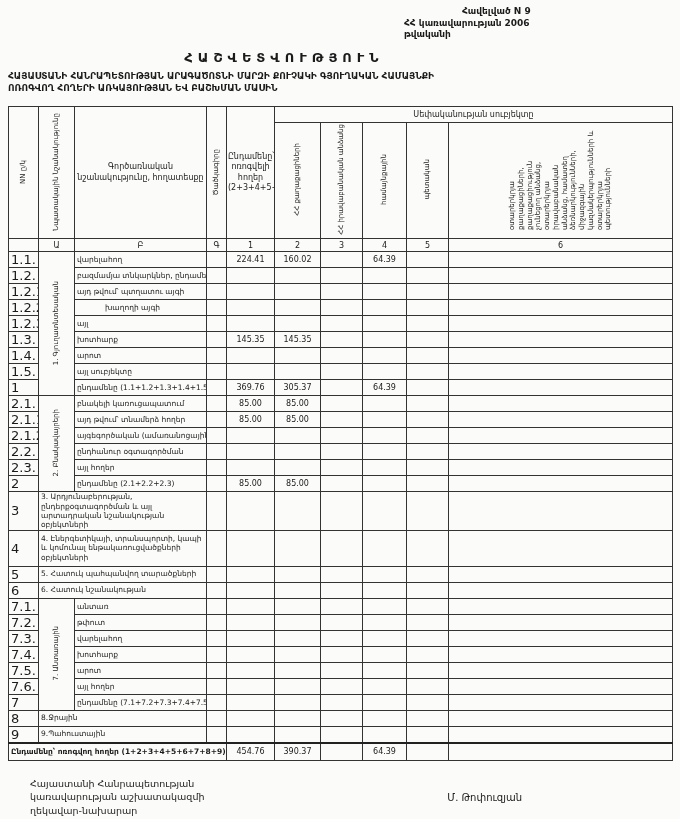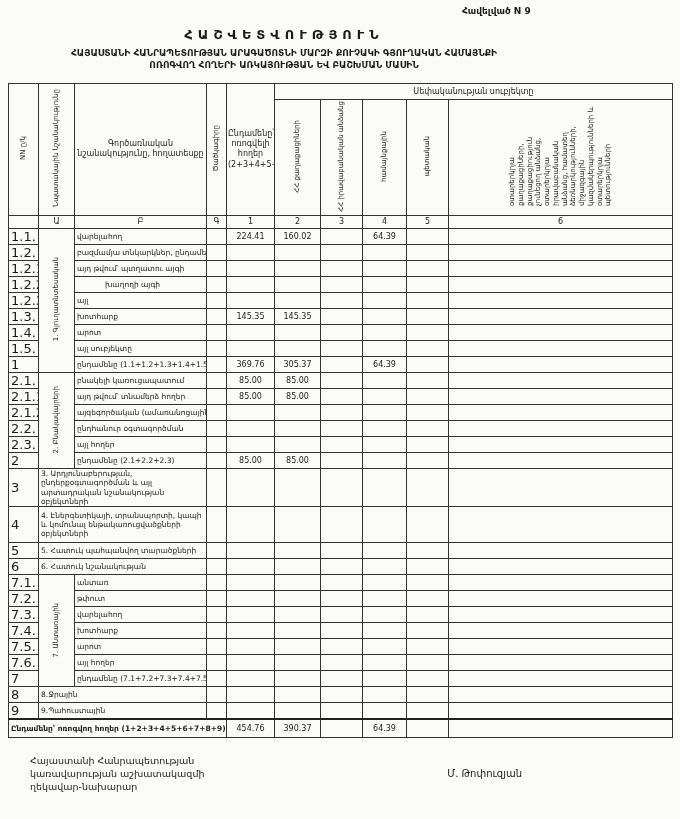--- a/index.html
+++ b/index.html
@@ -9,21 +9,21 @@
     font-family:"DejaVu Sans", sans-serif;
   }
   .page{position:relative;width:568px;height:819px;padding:6px 8px;box-sizing:border-box;}
 
   
   .appendix{margin-left:396px;font-size:9px;font-weight:bold;line-height:1.3;}
   .appendix .l1{padding-left:58px;}
 
   
   .title-main{margin-top:9px;text-align:center;font-size:13px;font-weight:bold;letter-spacing:5px;}
-  .title-sub{margin-top:5px;text-align:center;font-size:9px;font-weight:bold;line-height:1.35;}
+  .title-sub{margin-top:5px;text-align:left;font-size:9px;font-weight:bold;line-height:1.35;}
   .title-sub div{white-space:nowrap;}
 
   
   table{border-collapse:collapse;table-layout:fixed;width:664px;margin-top:12px;}
   th,td{border:1px solid #333;padding:0 2px;overflow:hidden;box-sizing:border-box;
         font-size:8px;color:#1b1b1b;vertical-align:middle;}
   thead th{font-weight:normal;text-align:center;padding:1px;}
   .h-group th{height:16px;font-size:8px;}
   .h-vert th{height:106px;}
   .h-letters th{height:13px;font-size:8px;}
@@ -52,20 +52,21 @@
   .signer{font-size:9.5px;line-height:1.4;}
   .signature{font-size:10px;padding-right:12px;}
 </style>
 </head>
 <body>
 
 <div class="page">
 
   <div class="appendix">
     <div class="l1">Հավելված N 9</div>
+    <div>ՀՀ կառավարության 2006 թվականի</div>
   </div>
 
   <div class="title-main">ՀԱՇՎԵՏՎՈՒԹՅՈՒՆ</div>
   <div class="title-sub">
     <div>ՀԱՅԱՍՏԱՆԻ ՀԱՆՐԱՊԵՏՈՒԹՅԱՆ ԱՐԱԳԱԾՈՏՆԻ ՄԱՐԶԻ ՔՈՒՉԱԿԻ ԳՅՈՒՂԱԿԱՆ ՀԱՄԱՅՆՔԻ</div>
     <div>ՈՌՈԳՎՈՂ ՀՈՂԵՐԻ ԱՌԿԱՅՈՒԹՅԱՆ ԵՎ ԲԱՇԽՄԱՆ ՄԱՍԻՆ</div>
   </div>
 
   <table>
     <colgroup>

